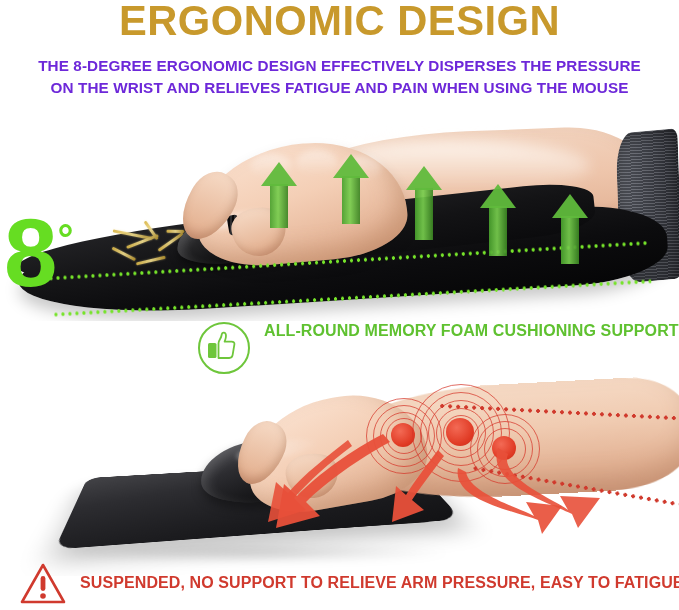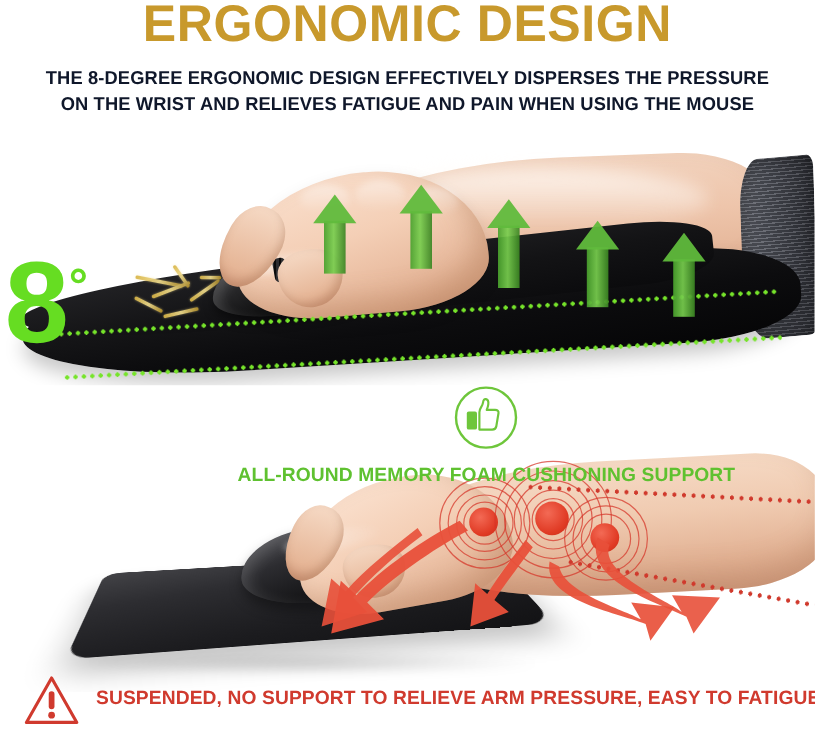--- a/index.html
+++ b/index.html
@@ -34,21 +34,21 @@
     line-height: 1.05;
     white-space: nowrap;
     transform: scaleX(0.97);
   }
   .subtitle {
     position: absolute;
     top: 55px;
     left: 0;
     width: 679px;
     text-align: center;
-    color: #0f172a;
+    color: #6d28d9;
     font-size: 15.5px;
     font-weight: bold;
     line-height: 1.45;
     letter-spacing: 0.1px;
   }
   .subtitle .ln {
     display: block;
     white-space: nowrap;
     transform: scaleX(0.985);
   }
@@ -266,24 +266,22 @@
     border-right: 18px solid transparent;
     border-bottom: 24px solid rgba(96,186,60,0.95);
   }
 
   
   .cap-good {
     position: absolute;
     left: 198px;
     top: 322px;
     display: flex;
-    align-items: center;
     gap: 14px;
     z-index: 20;
-    flex-direction: column;
   }
   .thumb-circle {
     width: 48px;
     height: 48px;
     border: 2.5px solid #6ec63b;
     border-radius: 50%;
     position: relative;
     flex: 0 0 auto;
   }
   .cap-good .cap-text {

